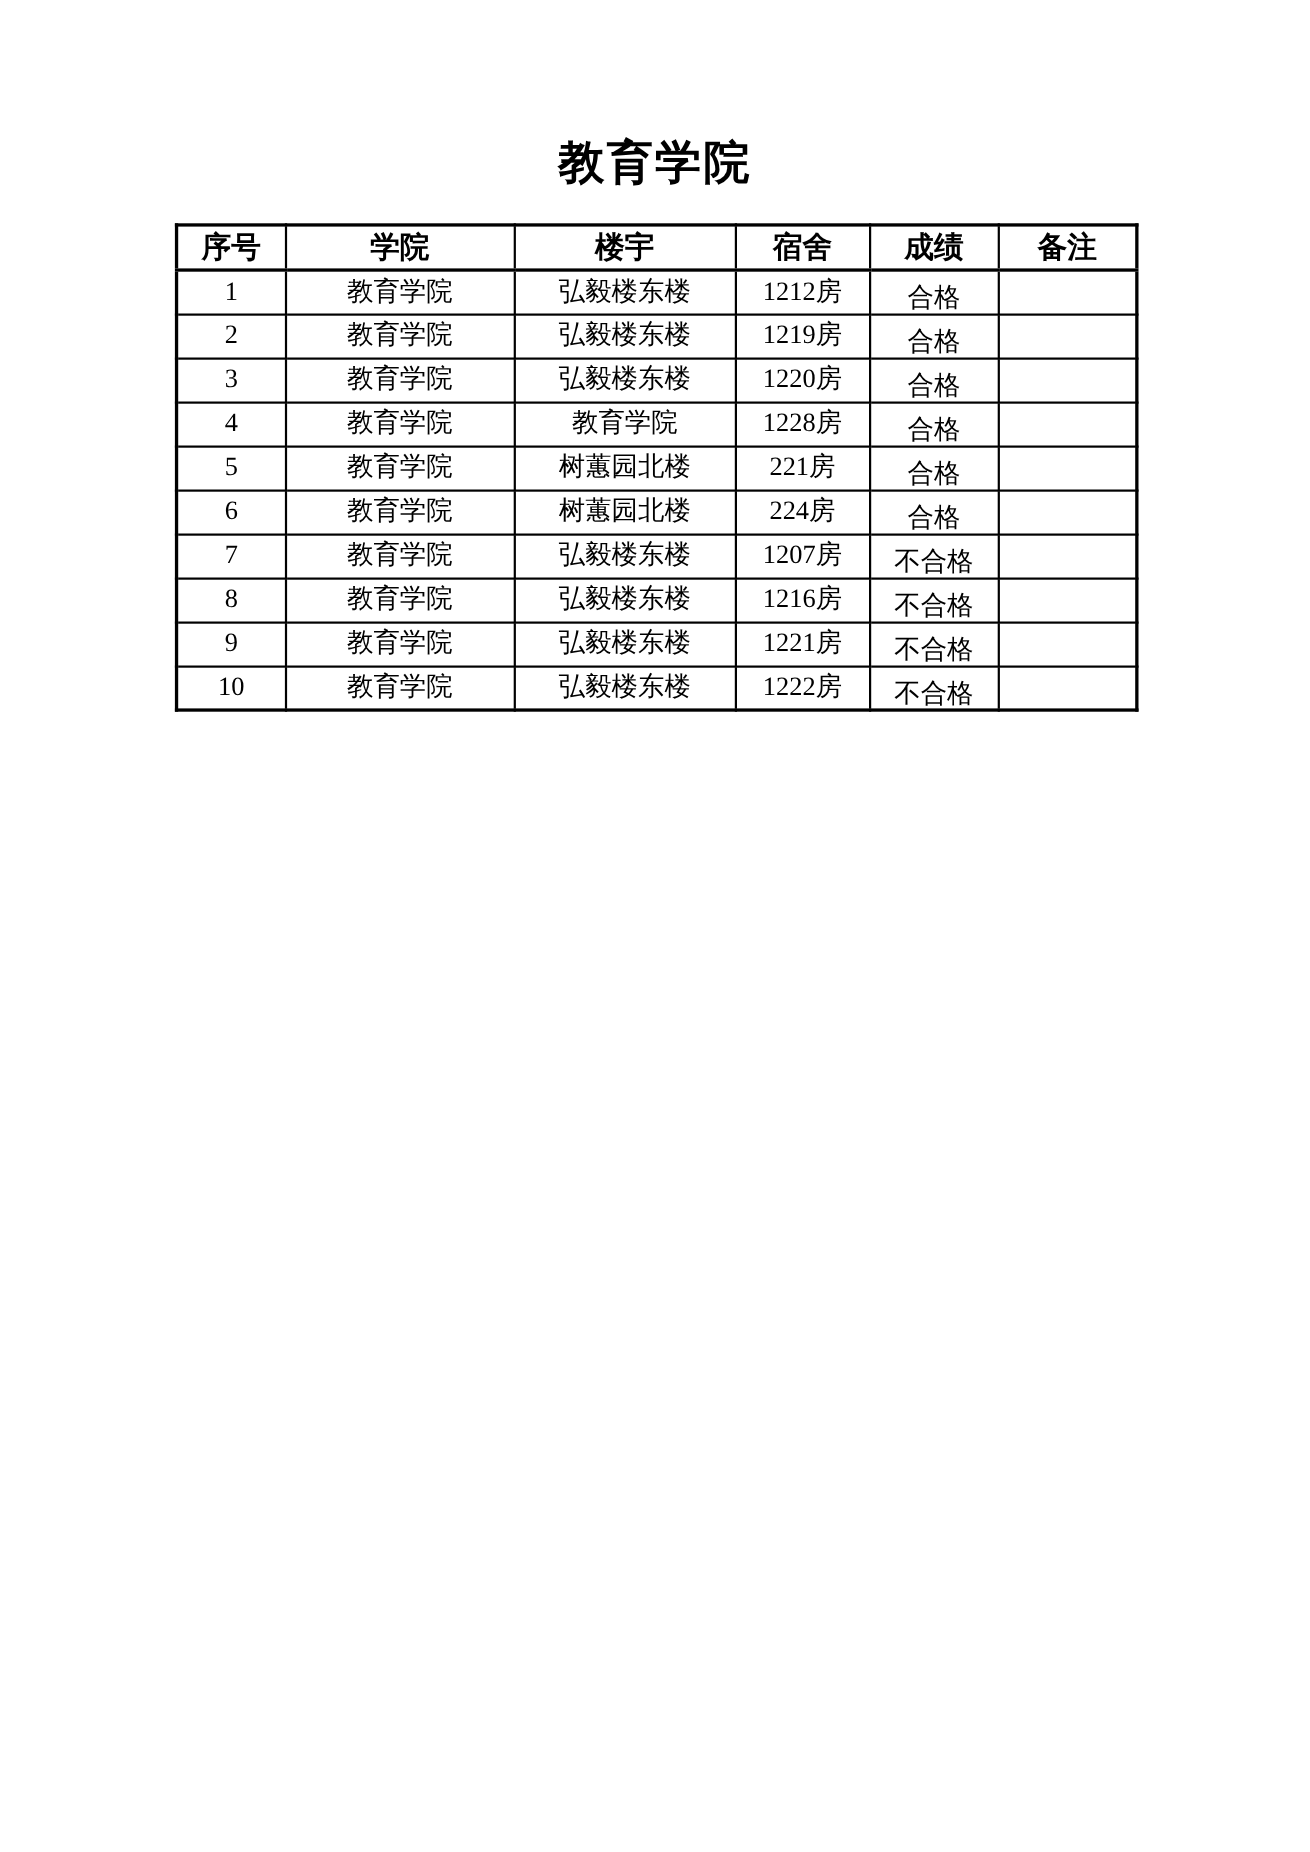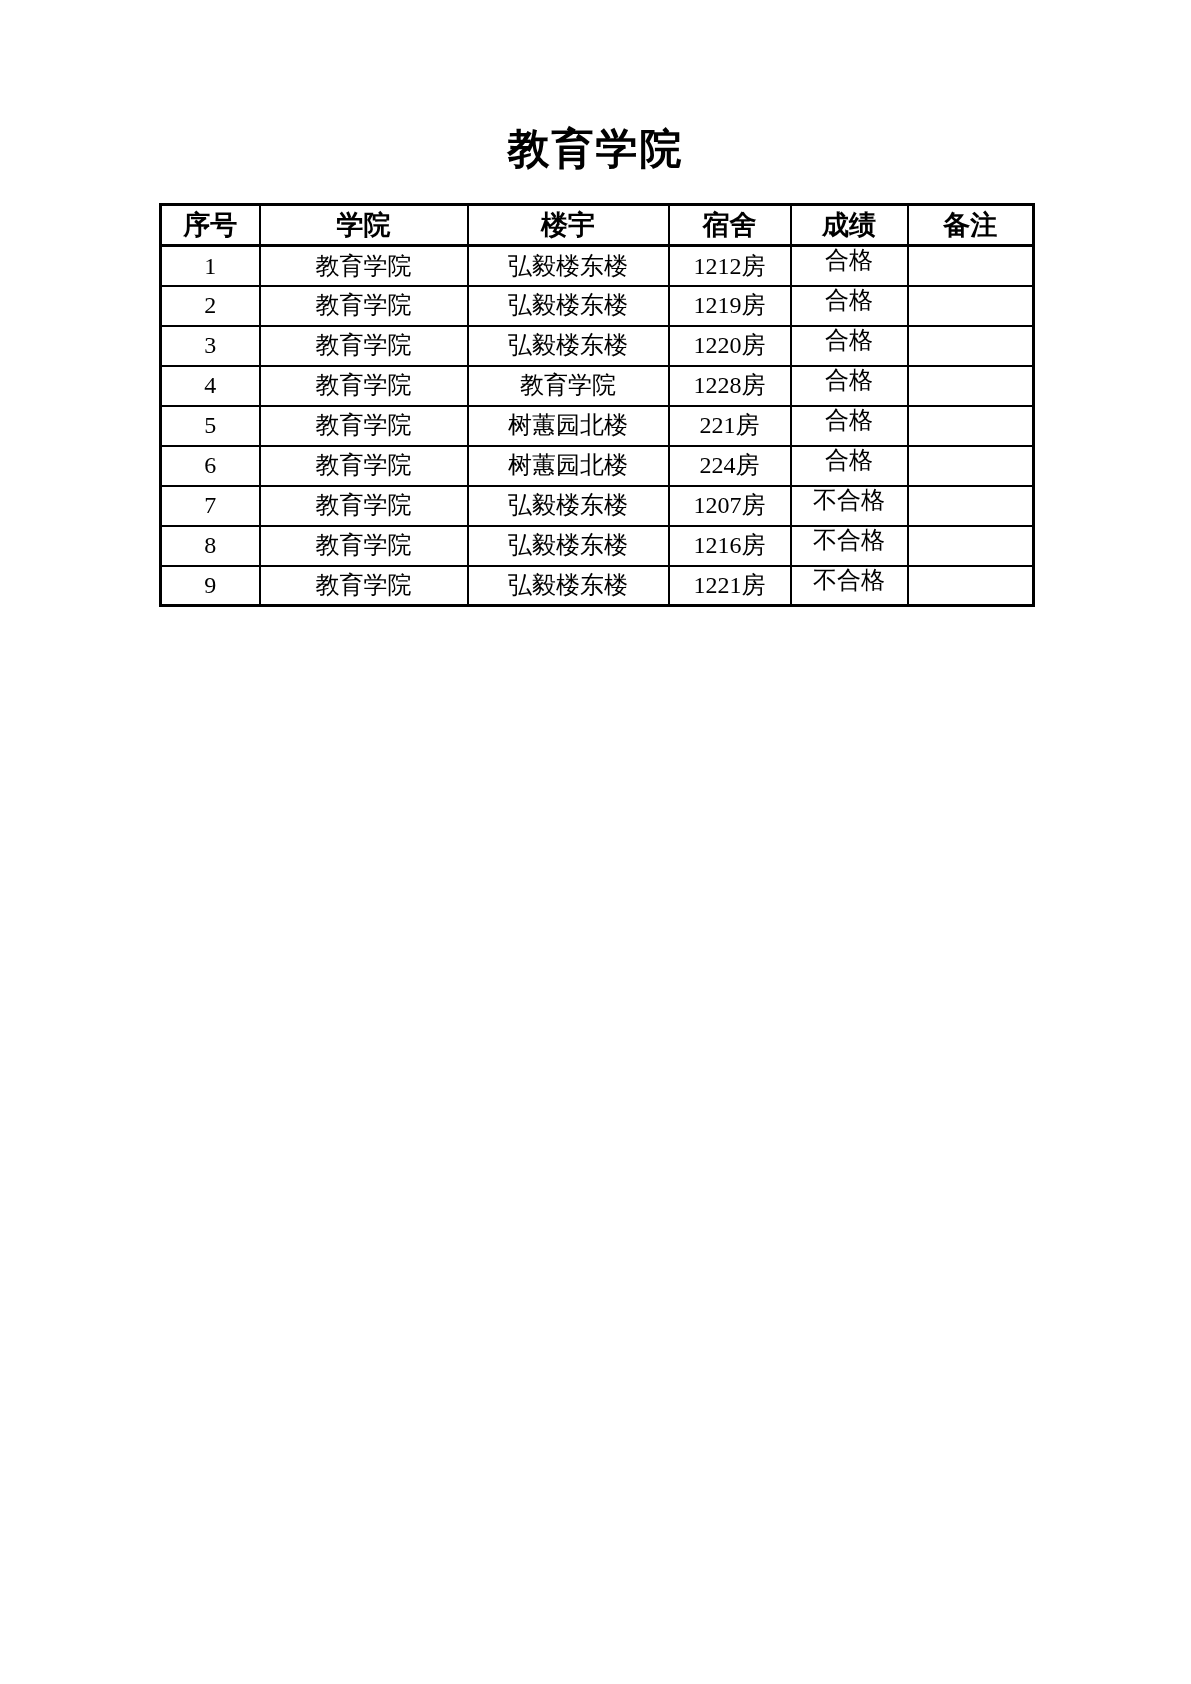--- a/index.html
+++ b/index.html
@@ -59,21 +59,21 @@
   table.tbl tbody tr {
     height: 40px;
   }
   table.tbl tbody td {
     font-size: 24px;
     vertical-align: middle;
     line-height: 1.1;
   }
   table.tbl tbody td.score {
     vertical-align: bottom;
-    padding-bottom: 11px;
+    padding-bottom: 0;
   }
 </style>
 </head>
 <body>
 
 <div class="page">
 
   <div class="doc-title">教育学院</div>
 
   <table class="tbl">
@@ -161,16 +161,24 @@
         <td class="remark"></td>
       </tr>
       <tr>
         <td class="seq">9</td>
         <td class="col">教育学院</td>
         <td class="bld">弘毅楼东楼</td>
         <td class="room">1221房</td>
         <td class="score">不合格</td>
         <td class="remark"></td>
       </tr>
+      <tr>
+        <td class="seq">10</td>
+        <td class="col">教育学院</td>
+        <td class="bld">弘毅楼东楼</td>
+        <td class="room">1222房</td>
+        <td class="score">不合格</td>
+        <td class="remark"></td>
+      </tr>
     </tbody>
   </table>
 
 </div>
 
 </body></html>

